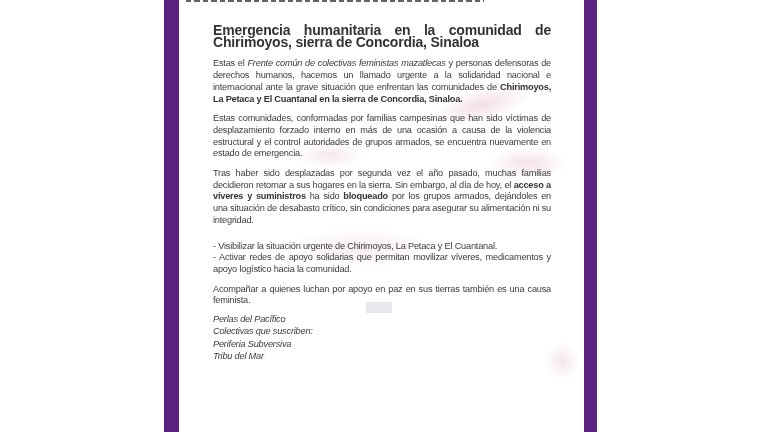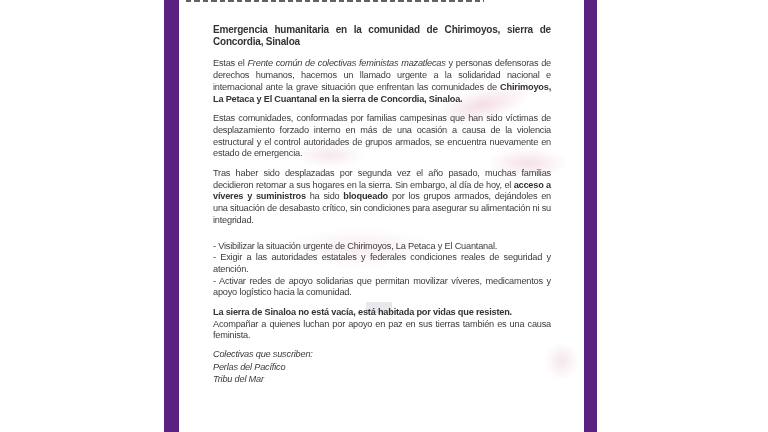--- a/index.html
+++ b/index.html
@@ -36,21 +36,21 @@
     opacity:.85;
   }
 
   
   .doc-col{
     position:absolute;left:213px;top:0;width:338px;
     color:#3b3b3b;font-size:9.2px;line-height:11.7px;letter-spacing:-0.2px;
   }
   .title{
     margin:0 0 10px 0;padding-top:24px;
-    font-size:10px;font-weight:700;line-height:12.2px;color:#333333;
+    font-size:14px;font-weight:700;line-height:12.2px;color:#333333;
     text-align:justify;
   }
   .para{margin:0 0 8px 0;text-align:justify;}
   .para em{margin-top:40px;}
   .para strong,.closing-bold{font-weight:700;color:#333333;}
   .bullets{margin:14px 0 8px 0;}
   .bullets p{margin:0;text-align:justify;}
   .closing{margin:3px 0 6px 0;}
   .closing p{margin:0;}
   .closing-text{text-align:justify;}
@@ -80,30 +80,29 @@
 
     <p class="para"><span>Estas el </span><em>Frente común de colectivas feministas mazatlecas</em><span> y personas defensoras de derechos humanos, hacemos un llamado urgente a la solidaridad nacional e internacional ante la grave situación que enfrentan las comunidades de </span><strong>Chirimoyos, La Petaca y El Cuantanal en la sierra de Concordia, Sinaloa.</strong></p>
 
     <p class="para">Estas comunidades, conformadas por familias campesinas que han sido víctimas de desplazamiento forzado interno en más de una ocasión a causa de la violencia estructural y el control autoridades de grupos armados, se encuentra nuevamente en estado de emergencia.</p>
 
     <p class="para"><span>Tras haber sido desplazadas por segunda vez el año pasado, muchas familias decidieron retornar a sus hogares en la sierra. Sin embargo, al día de hoy, el </span><strong>acceso a víveres y suministros</strong><span> ha sido </span><strong>bloqueado</strong><span> por los grupos armados, dejándoles en una situación de desabasto crítico, sin condiciones para asegurar su alimentación ni su integridad.</span></p>
 
 
     <div class="bullets">
       <p>- Visibilizar la situación urgente de Chirimoyos, La Petaca y El Cuantanal.</p>
-      <p>- Exigir a las autoridades estatales y federales condiciones reales de seguridad y atención.</p>
       <p>- Activar redes de apoyo solidarias que permitan movilizar víveres, medicamentos y apoyo logístico hacia la comunidad.</p>
     </div>
 
     <div class="closing">
-      <p class="closing-bold">La sierra de Sinaloa no está vacía, está habitada por vidas que resisten.</p>
       <p class="closing-text">Acompañar a quienes luchan por apoyo en paz en sus tierras también es una causa feminista.</p>
     </div>
 
     <div class="signatories">
+      <p>Perlas del Pacífico</p>
       <p>Colectivas que suscriben:</p>
-      <p>Perlas del Pacífico</p>
+      <p>Periferia Subversiva</p>
       <p>Tribu del Mar</p>
 
     </div>
 
   </div>
 </div>
 
 </body></html>

